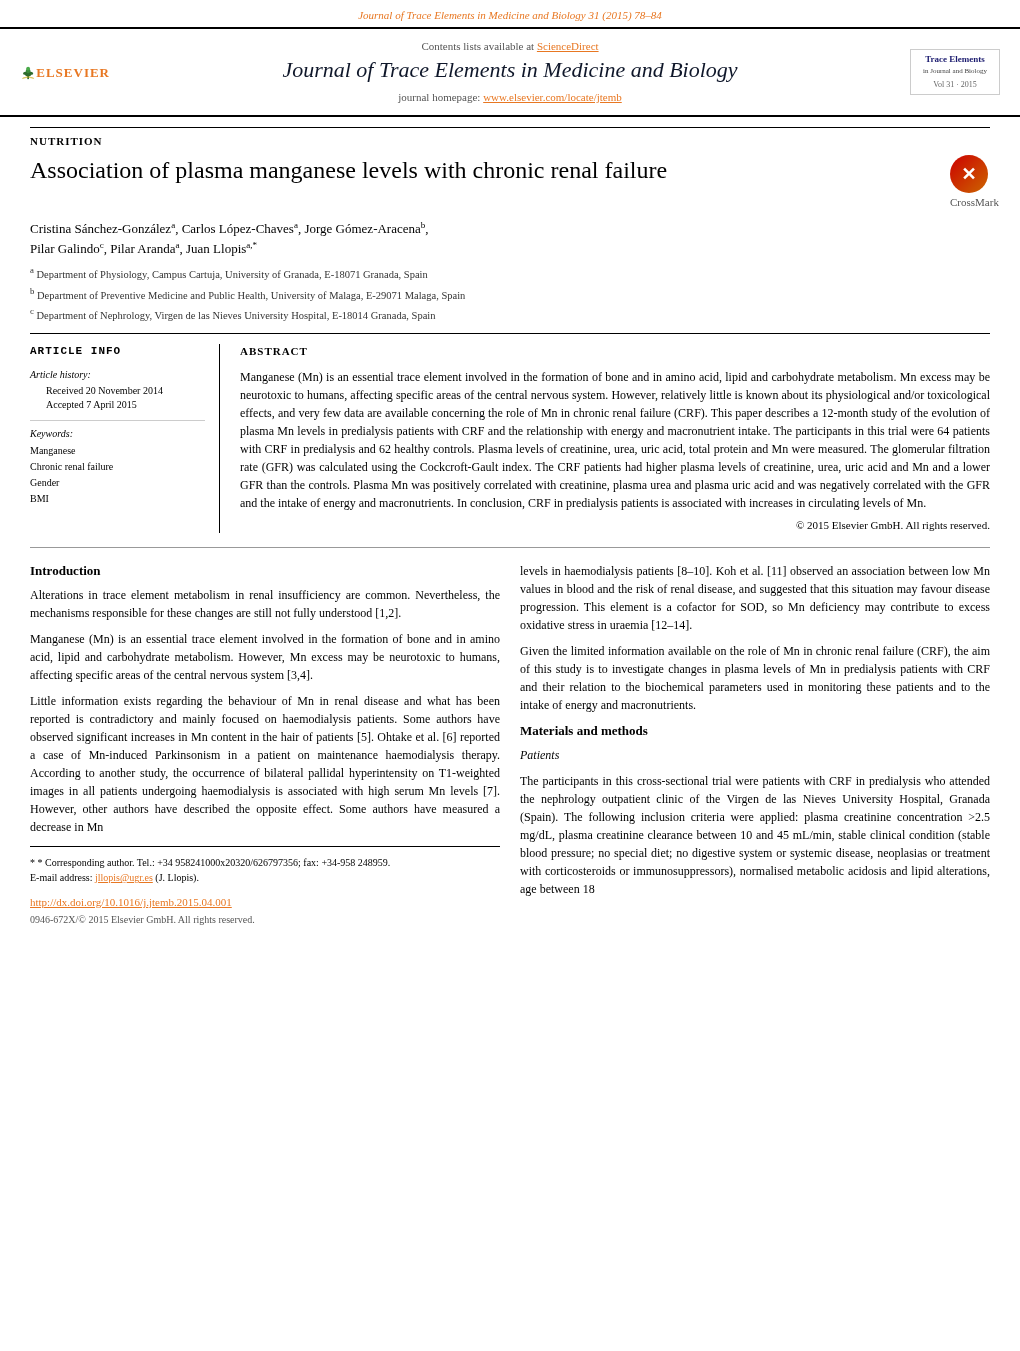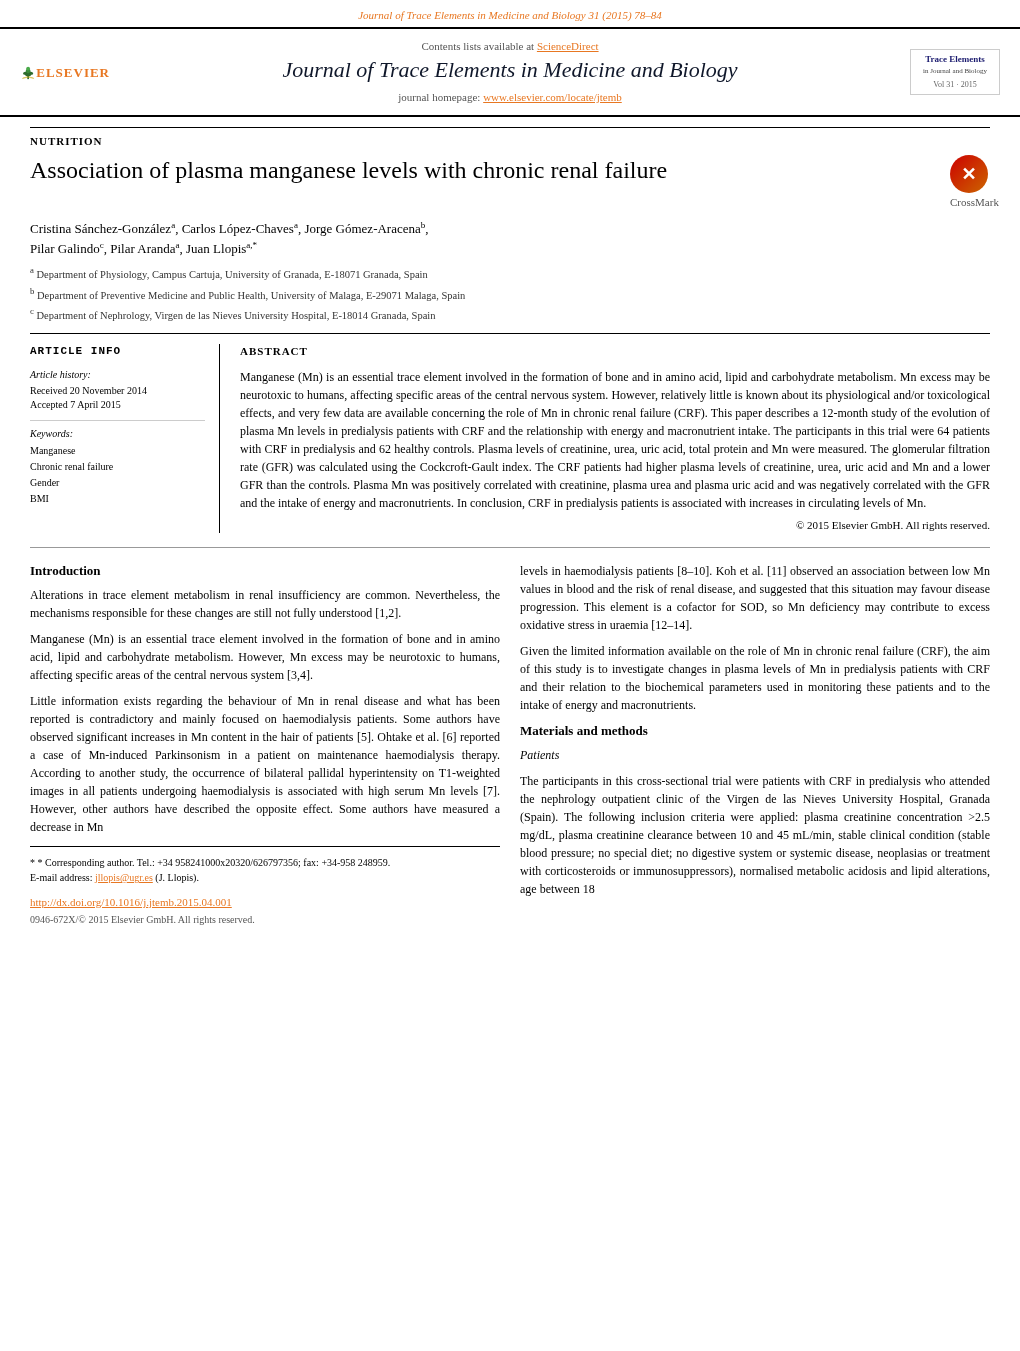--- a/index.html
+++ b/index.html
@@ -184,20 +184,21 @@
     }
     .article-info-section { margin-bottom: 8px; }
     .article-info-section-title {
       font-size: 10px;
       font-style: italic;
       margin-bottom: 2px;
     }
     .article-info-text {
       font-size: 10px;
       line-height: 1.4;
+      margin-left: 16px;
     }
     .keywords-list {
       font-size: 10px;
       line-height: 1.6;
     }
     .abstract-title {
       font-size: 11px;
       font-weight: bold;
       letter-spacing: 1px;
       text-transform: uppercase;

